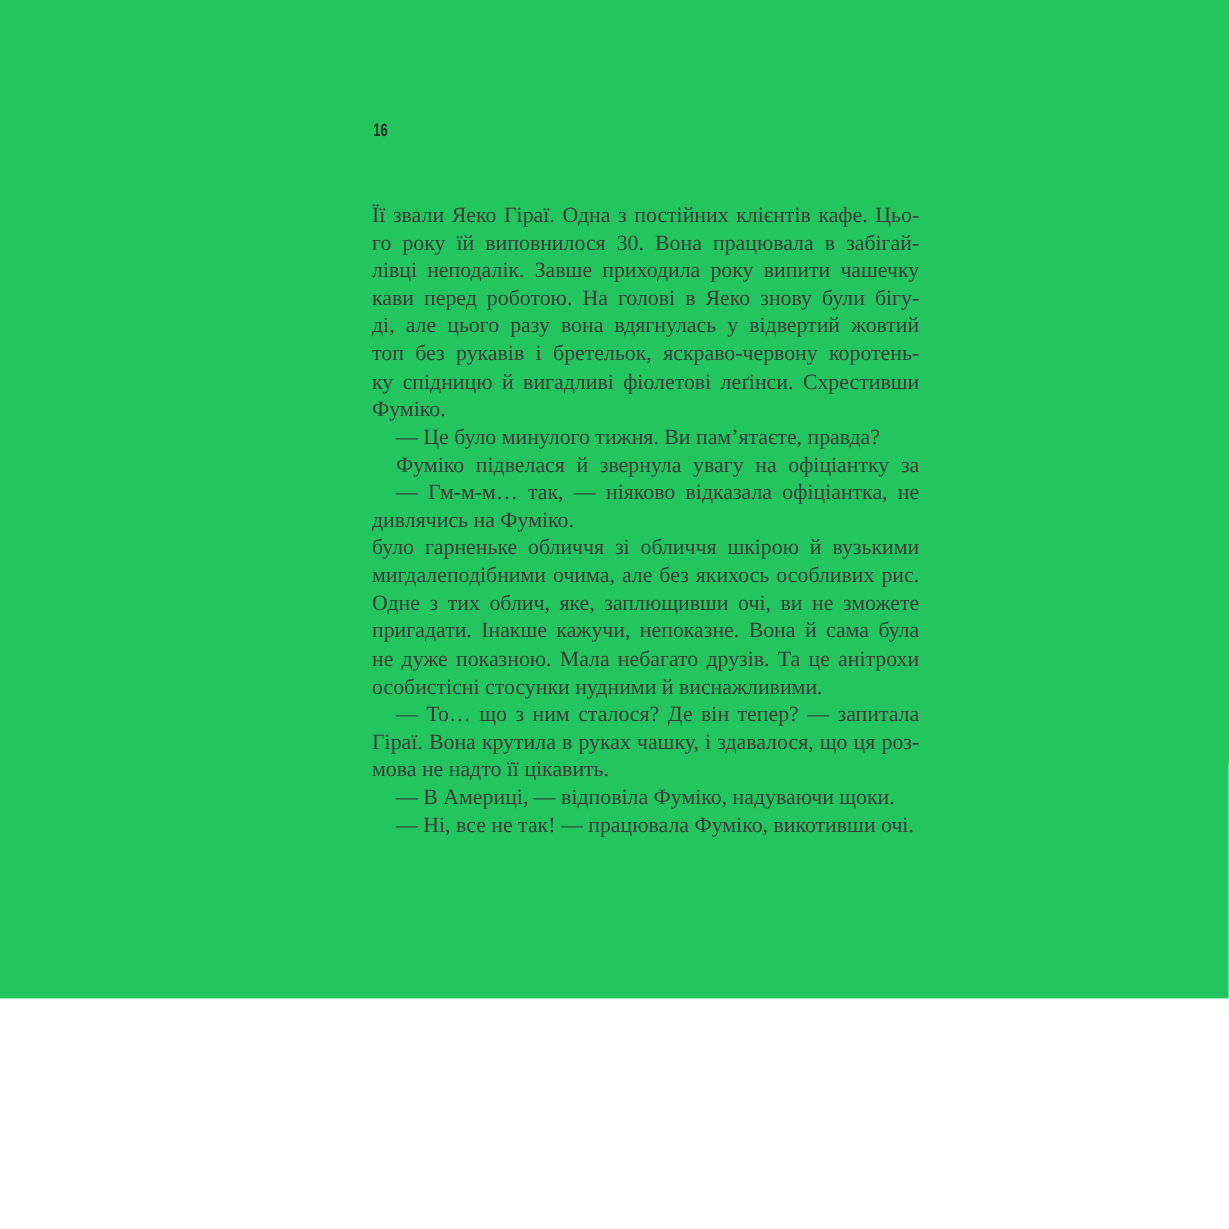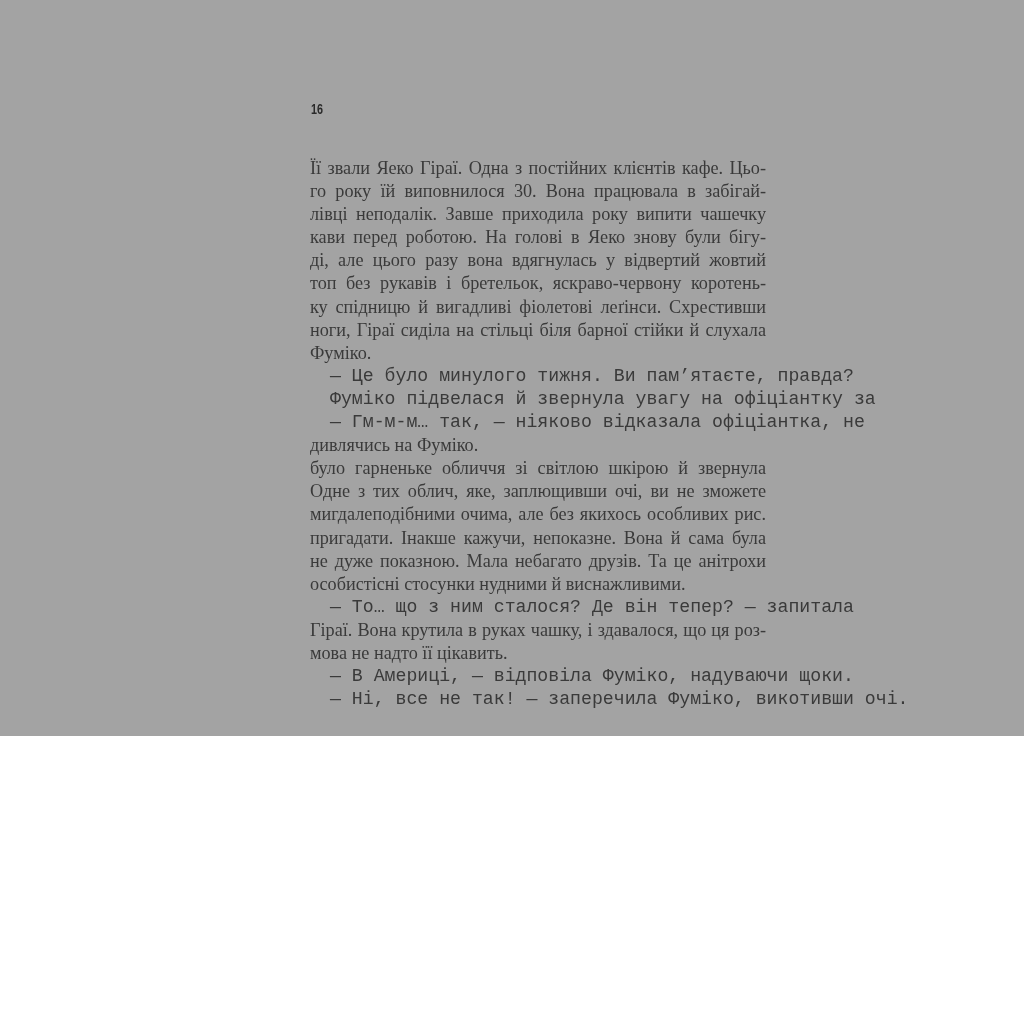--- a/index.html
+++ b/index.html
@@ -1,75 +1,74 @@
 <!DOCTYPE html>
 <html><head>
 <meta charset="utf-8">
 <style>
   html, body { margin: 0; padding: 0; background: #ffffff; }
   body { width: 1024px; height: 1024px; position: relative; overflow: hidden; }
   .page {
-    position: absolute; left: 0; top: 0; width: 1024px; height: 736px; background: #a3a3a3;
+    position: absolute; left: 0; top: 0; width: 1024px; height: 832px; background: #22c55e;
   }
   .page-number {
     position: absolute; left: 311px; top: 100px;
     font-family: "Liberation Sans", sans-serif; font-weight: bold;
     font-size: 15px; color: #2a2a2a; transform: scaleX(0.72); transform-origin: left top;
     letter-spacing: 0;
   }
   .text-block {
-    position: absolute; left: 310px; top: 157px; width: 456px;
+    position: absolute; left: 310px; top: 168px; width: 456px;
     font-family: "Liberation Serif", serif; font-size: 18.2px; line-height: 23.1px;
     color: #3a3a3a; text-align: justify; hyphens: manual;
   }
   .para { margin: 0; text-indent: 0; }
   .line { display: block; text-align: justify; text-align-last: justify; white-space: nowrap; overflow: visible; height: 23.1px; }
   .line.last { text-align-last: left; }
-  .line.first-indent { padding-left: 20px; font-family: Liberation Mono, monospace; }
+  .line.first-indent { padding-left: 20px; }
 </style>
 </head>
 <body>
 
 <div class="page">
   <div class="page-number">16</div>
   <div class="text-block" id="text-block">
       <div class="para">
         <span class="line">Її звали Яеко Гіраї. Одна з постійних клієнтів кафе. Цьо-</span>
         <span class="line">го року їй виповнилося 30. Вона працювала в забігай-</span>
         <span class="line">лівці неподалік. Завше приходила року випити чашечку</span>
         <span class="line">кави перед роботою. На голові в Яеко знову були бігу-</span>
         <span class="line">ді, але цього разу вона вдягнулась у відвертий жовтий</span>
         <span class="line">топ без рукавів і бретельок, яскраво-червону коротень-</span>
         <span class="line">ку спідницю й вигадливі фіолетові леґінси. Схрестивши</span>
-        <span class="line">ноги, Гіраї сиділа на стільці біля барної стійки й слухала</span>
         <span class="line last">Фуміко.</span>
       </div>
       <div class="para">
         <span class="line first-indent last">— Це було минулого тижня. Ви пам’ятаєте, правда?</span>
       </div>
       <div class="para">
         <span class="line first-indent">Фуміко підвелася й звернула увагу на офіціантку за</span>
       </div>
       <div class="para">
         <span class="line first-indent">— Гм-м-м… так, — ніяково відказала офіціантка, не</span>
         <span class="line last">дивлячись на Фуміко.</span>
       </div>
       <div class="para">
-        <span class="line">було гарненьке обличчя зі світлою шкірою й звернула</span>
+        <span class="line">було гарненьке обличчя зі обличчя шкірою й вузькими</span>
+        <span class="line">мигдалеподібними очима, але без якихось особливих рис.</span>
         <span class="line">Одне з тих облич, яке, заплющивши очі, ви не зможете</span>
-        <span class="line">мигдалеподібними очима, але без якихось особливих рис.</span>
         <span class="line">пригадати. Інакше кажучи, непоказне. Вона й сама була</span>
         <span class="line">не дуже показною. Мала небагато друзів. Та це анітрохи</span>
         <span class="line last">особистісні стосунки нудними й виснажливими.</span>
       </div>
       <div class="para">
         <span class="line first-indent">— То… що з ним сталося? Де він тепер? — запитала</span>
         <span class="line">Гіраї. Вона крутила в руках чашку, і здавалося, що ця роз-</span>
         <span class="line last">мова не надто її цікавить.</span>
       </div>
       <div class="para">
         <span class="line first-indent last">— В Америці, — відповіла Фуміко, надуваючи щоки.</span>
       </div>
       <div class="para">
-        <span class="line first-indent last">— Ні, все не так! — заперечила Фуміко, викотивши очі.</span>
+        <span class="line first-indent last">— Ні, все не так! — працювала Фуміко, викотивши очі.</span>
       </div>
     </div>
 </div>
 
 </body></html>

